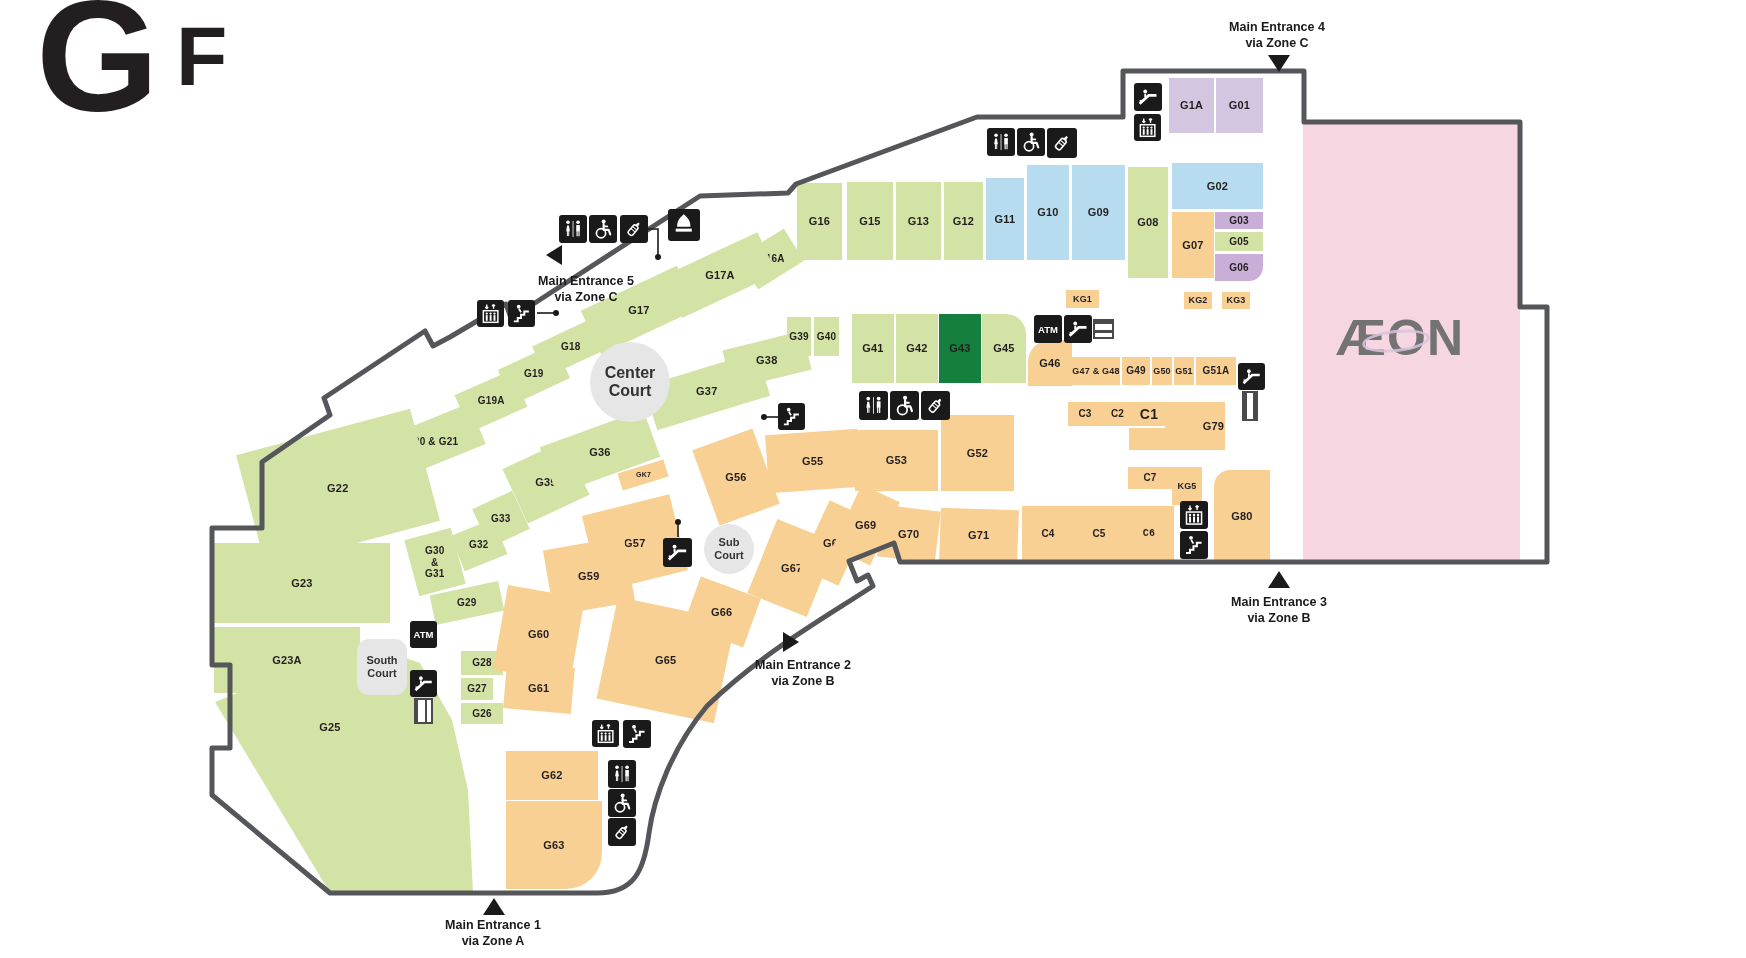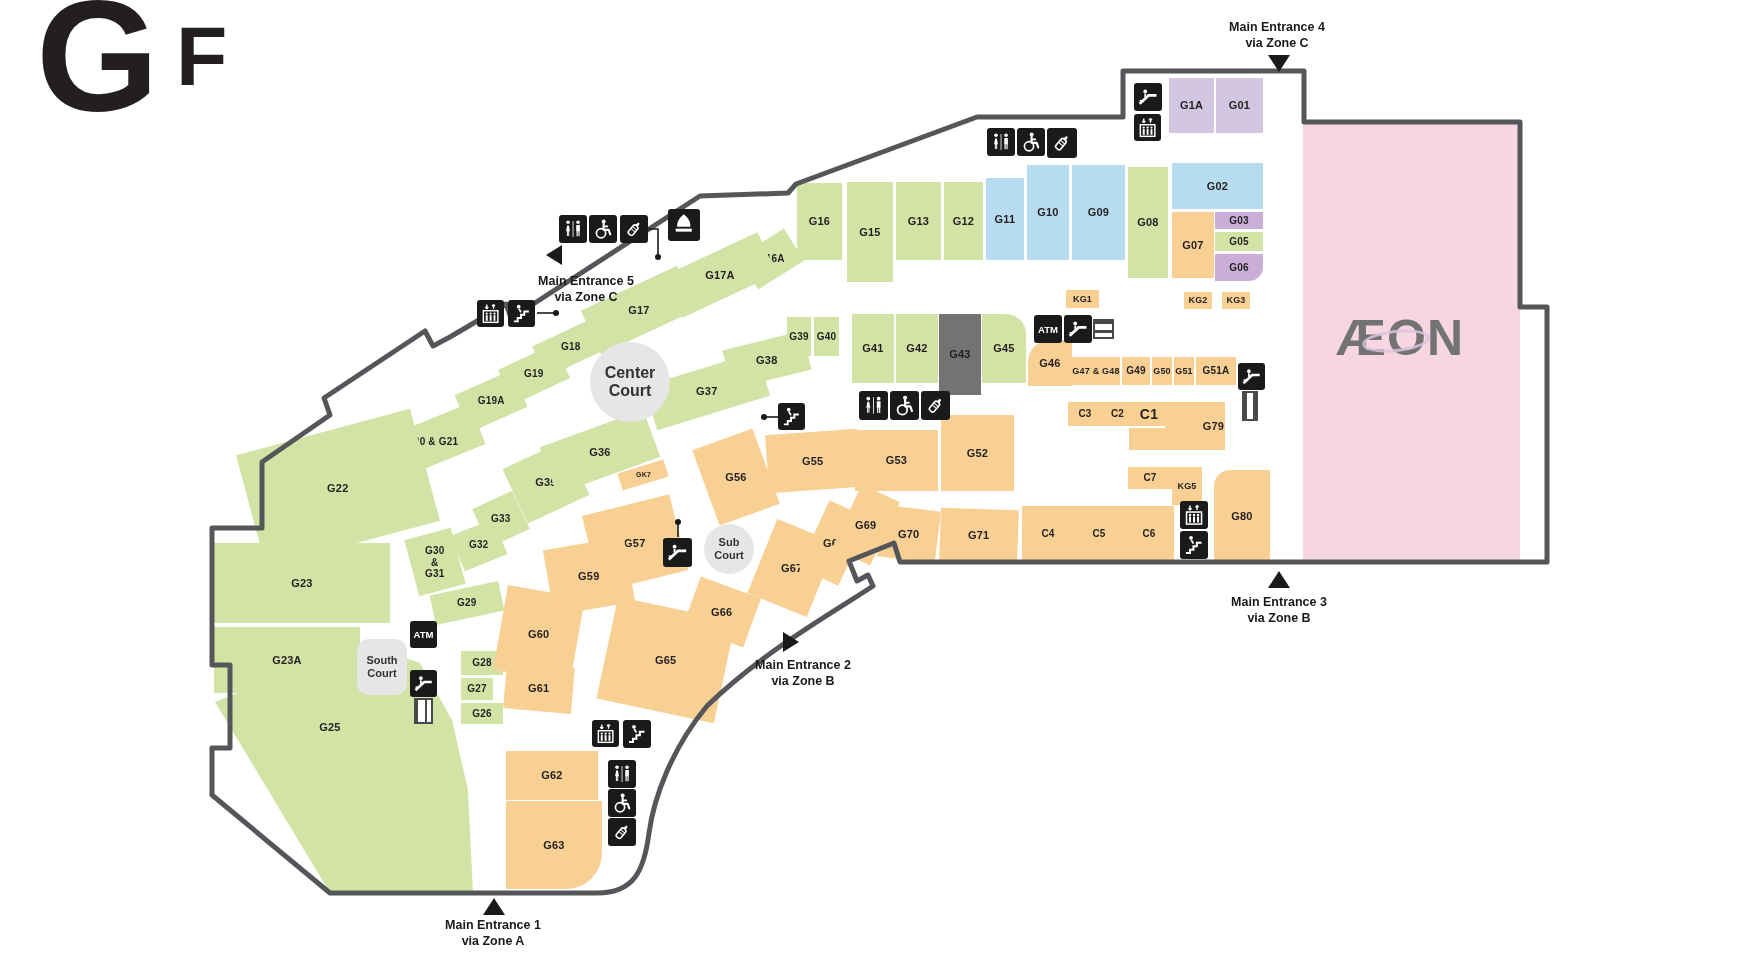--- a/index.html
+++ b/index.html
@@ -71,21 +71,21 @@
       </div>
       <div class="shop z1" style="left: 986px; top: 178px; width: 38px; height: 82px; background: rgb(183, 220, 240);">
         <span class="lbl" style="font-size: 11px;">G11</span>
       </div>
       <div class="shop z1" style="left: 944px; top: 182px; width: 39px; height: 78px; background: rgb(211, 226, 165);">
         <span class="lbl" style="font-size: 11px;">G12</span>
       </div>
       <div class="shop z1" style="left: 896px; top: 182px; width: 45px; height: 78px; background: rgb(211, 226, 165);">
         <span class="lbl" style="font-size: 11px;">G13</span>
       </div>
-      <div class="shop z1" style="left: 847px; top: 182px; width: 46px; height: 100px; background: rgb(211, 226, 165);">
+      <div class="shop z1" style="left: 847px; top: 182px; width: 46px; height: 78px; background: rgb(211, 226, 165);">
         <span class="lbl" style="font-size: 11px;">G15</span>
       </div>
       <div class="shop z1" style="left: 797px; top: 183px; width: 45px; height: 77px; background: rgb(211, 226, 165);">
         <span class="lbl" style="font-size: 11px;">G16</span>
       </div>
       <div class="shop z1" style="left: 744px; top: 240px; width: 54px; height: 38px; background: rgb(211, 226, 165); transform: rotate(-32deg);">
         <span class="lbl" style="font-size: 10px; transform: rotate(32deg);">G16A</span>
       </div>
       <div class="shop z1" style="left: 668px; top: 252px; width: 104px; height: 46px; background: rgb(211, 226, 165); transform: rotate(-25deg);">
         <span class="lbl" style="font-size: 11px; transform: rotate(25deg);">G17A</span>
@@ -157,21 +157,21 @@
       </div>
       <div class="shop z1" style="left: 814px; top: 317px; width: 25px; height: 39px; background: rgb(211, 226, 165);">
         <span class="lbl" style="font-size: 10px;">G40</span>
       </div>
       <div class="shop z1" style="left: 852px; top: 314px; width: 42px; height: 69px; background: rgb(211, 226, 165);">
         <span class="lbl" style="font-size: 11px;">G41</span>
       </div>
       <div class="shop z1" style="left: 896px; top: 314px; width: 42px; height: 69px; background: rgb(211, 226, 165);">
         <span class="lbl" style="font-size: 11px;">G42</span>
       </div>
-      <div class="shop z1" style="left: 939px; top: 314px; width: 42px; height: 81px; background: #737373;">
+      <div class="shop z1" style="left: 939px; top: 314px; width: 42px; height: 69px; background: #15803d;">
         <span class="lbl" style="font-size: 11px;">G43</span>
       </div>
       <div class="shop z1" style="left: 982px; top: 314px; width: 44px; height: 69px; background: rgb(211, 226, 165); border-radius: 0px 20px 0px 0px;">
         <span class="lbl" style="font-size: 11px;">G45</span>
       </div>
       <div class="shop z1" style="left: 1028px; top: 340px; width: 44px; height: 46px; background: rgb(248, 208, 148); border-radius: 22px 0px 0px;">
         <span class="lbl" style="font-size: 11px;">G46</span>
       </div>
       <div class="shop z1" style="left: 1072px; top: 357px; width: 48px; height: 28px; background: rgb(248, 208, 148);">
         <span class="lbl" style="font-size: 9px;">G47 &amp; G48</span>
@@ -216,21 +216,21 @@
       <div class="shop z1" style="left: 1172px; top: 467px; width: 30px; height: 38px; background: rgb(248, 208, 148);">
         <span class="lbl" style="font-size: 9px;">KG5</span>
       </div>
       <div class="shop z1" style="left: 1022px; top: 506px; width: 52px; height: 56px; background: rgb(248, 208, 148);">
         <span class="lbl" style="font-size: 10px;">C4</span>
       </div>
       <div class="shop z1" style="left: 1074px; top: 506px; width: 50px; height: 56px; background: rgb(248, 208, 148);">
         <span class="lbl" style="font-size: 10px;">C5</span>
       </div>
       <div class="shop z1" style="left: 1124px; top: 506px; width: 50px; height: 56px; background: rgb(248, 208, 148);">
-        <span class="lbl" style="font-size: 10px;">C6</span>
+        <span class="lbl" style="font-size: 10px; font-family: Liberation Mono, monospace;">C6</span>
       </div>
       <div class="shop z1" style="left: 1214px; top: 470px; width: 56px; height: 92px; background: rgb(248, 208, 148); border-radius: 16px 0px 0px;">
         <span class="lbl" style="font-size: 11px;">G80</span>
       </div>
       <div class="shop z1" style="left: 941px; top: 415px; width: 73px; height: 76px; background: rgb(248, 208, 148);">
         <span class="lbl" style="font-size: 11px;">G52</span>
       </div>
       <div class="shop z1" style="left: 855px; top: 430px; width: 83px; height: 61px; background: rgb(248, 208, 148);">
         <span class="lbl" style="font-size: 11px;">G53</span>
       </div>

